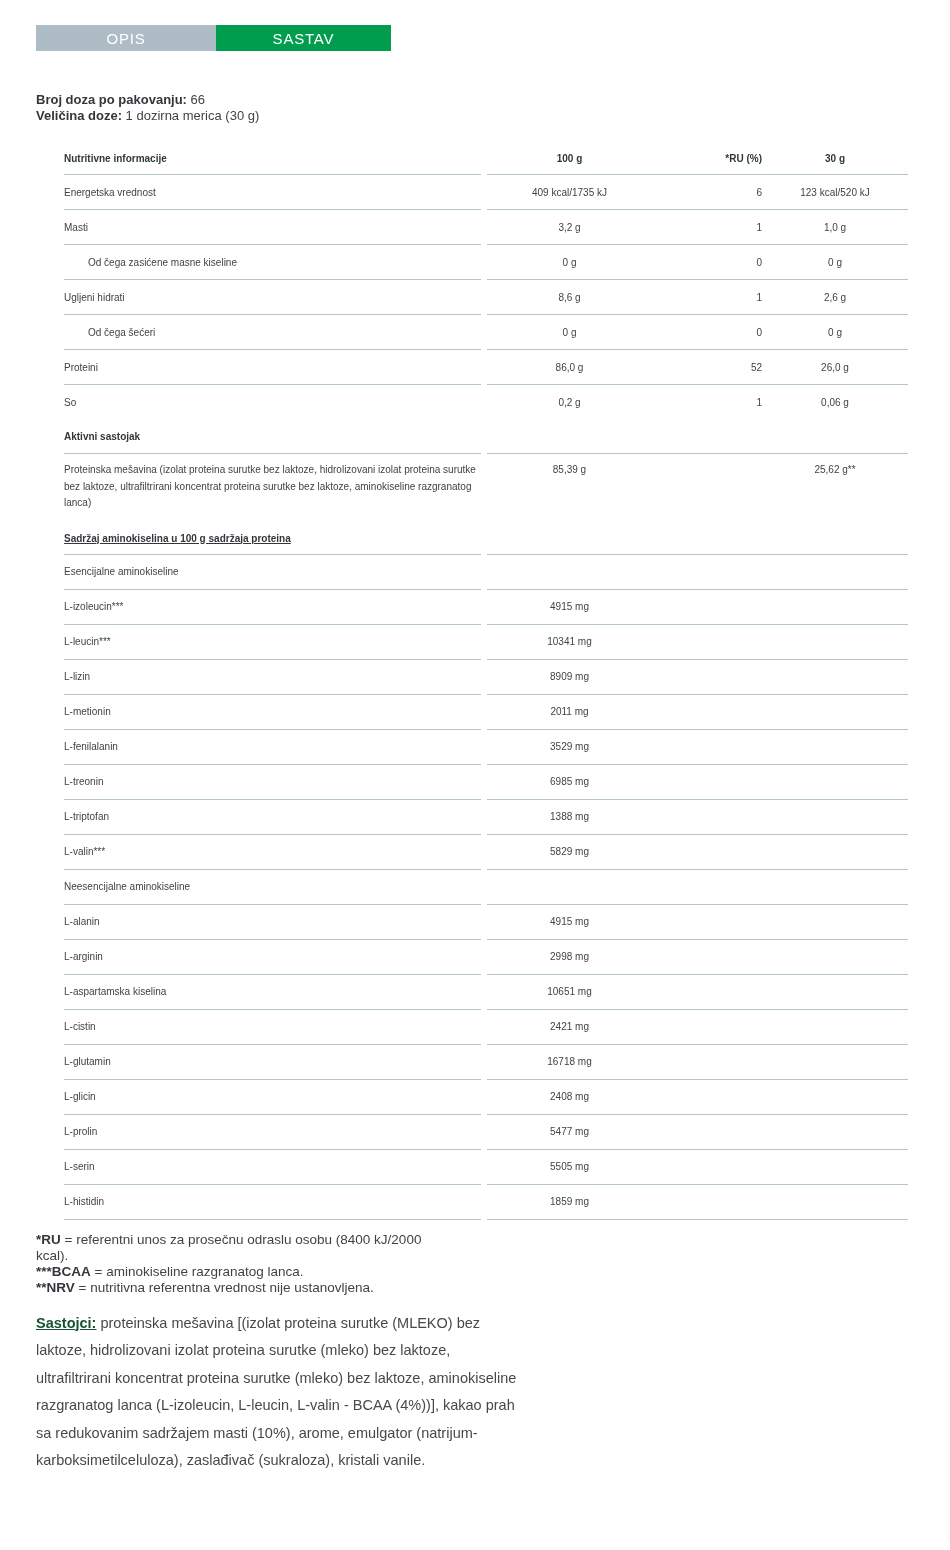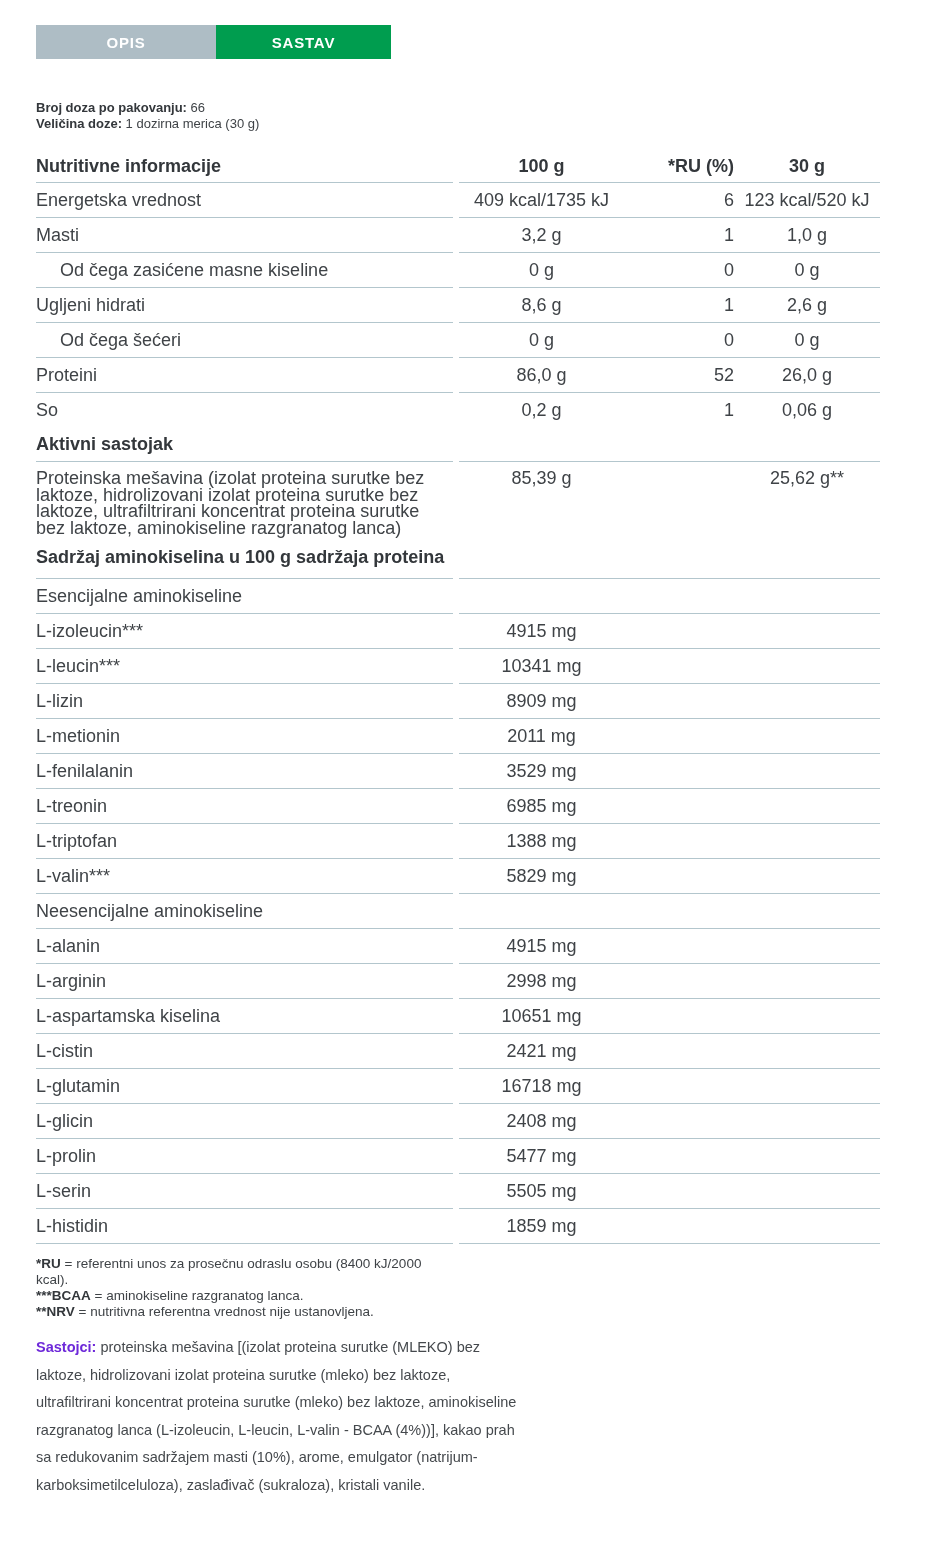--- a/index.html
+++ b/index.html
@@ -7,33 +7,33 @@
     width:950px; height:1550px; overflow:hidden;
     font-family:"Liberation Sans", sans-serif;
     color:#3f4347;
     -webkit-font-smoothing:antialiased;
   }
   .page { padding:25px 0 0 36px; }
 
   
   .tabs { display:flex; }
   .tab {
-    height:34px; display:flex; align-items:center; justify-content:center;
-    font-weight:bold; font-size:15px; letter-spacing:0.8px; color:#ffffff;
+    height:26px; display:flex; align-items:center; justify-content:center;
+    font-weight:normal; font-size:15px; letter-spacing:0.8px; color:#ffffff;
     cursor:pointer; user-select:none;text-align:center;
   }
   .tab-opis   { width:180px; background:#aebdc5; }
   .tab-sastav { width:175px; background:#009d4f; }
 
   
   .dose { margin-top:41px; font-size:13px; line-height:16px; }
   .dose b { color:#33373b; }
 
   
-  .ntable { margin-top:19px; width:844px; font-size:18px; }
+  .ntable { margin-top:19px; width:844px; font-size:10px;margin-left:28px; }
   .trow { display:flex; }
   .tlabel {
     width:417px; box-sizing:border-box;
     display:flex; align-items:center; min-height:35px;
   }
   .tvals {
     width:421px; margin-left:6px; box-sizing:border-box;
     display:flex; align-items:center; min-height:35px;
   }
   .c100 { width:165px; text-align:center; }
@@ -48,31 +48,31 @@
 
   .section-head .tlabel, .section-head .tvals { min-height:34px; }
   .section-head { font-weight:bold; color:#33373b; }
 
   .multirow .tlabel, .multirow .tvals {
     align-items:flex-start; padding-top:8px; padding-bottom:6px;
     min-height:0; line-height:16.5px;
   }
 
   .subsection-head .tlabel, .subsection-head .tvals {
-    min-height:37px; align-items:flex-end; padding-bottom:10px;
+    min-height:37px; align-items:flex-end; padding-bottom:10px;text-decoration:underline;
   }
   .subsection-head { font-weight:bold; color:#33373b; }
 
   
   .footnotes { margin-top:12px; width:392px; font-size:13.5px; line-height:16px; }
   .footnotes b { color:#33373b;margin-top:16px; }
 
   
   .ingredients { margin-top:14px; width:482px; font-size:14.5px; line-height:27.5px; color:#45494d; }
-  .ingredients b { color:#6d28d9; }
+  .ingredients b { color:#14532d;text-decoration:underline; }
 </style>
 </head>
 <body>
 
 <div class="page">
 
   <div class="tabs">
     <div class="tab tab-opis">OPIS</div>
     <div class="tab tab-sastav">SASTAV</div>
   </div>

